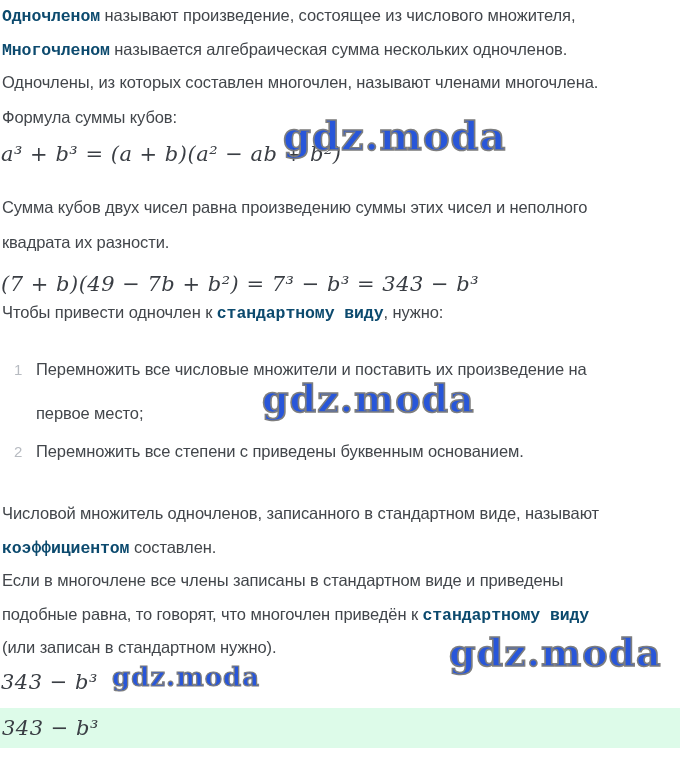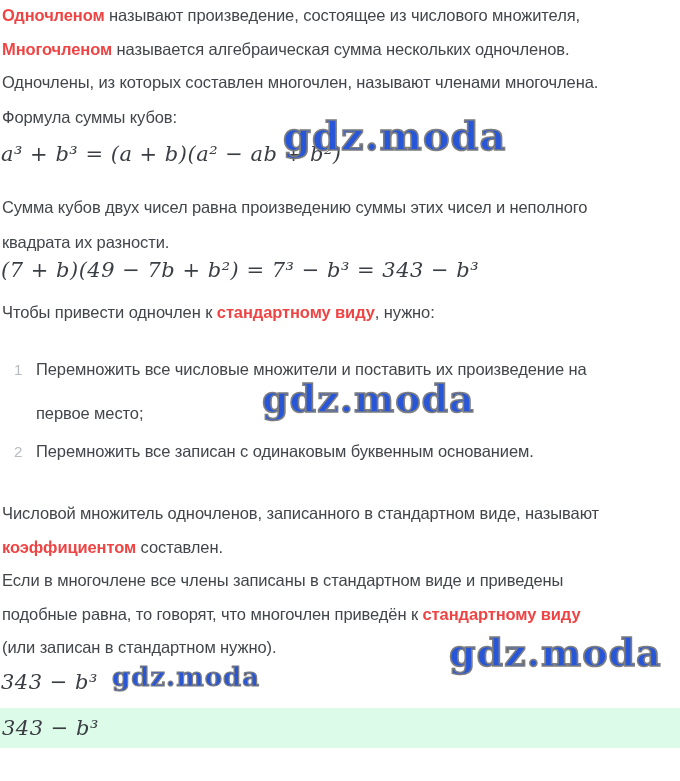--- a/index.html
+++ b/index.html
@@ -11,21 +11,21 @@
     overflow: hidden;
   }
   .line {
     position: absolute;
     left: 2px;
     font-size: 16.5px;
     letter-spacing: -0.1px;
     color: #42464b;
     white-space: nowrap;
   }
-  .line b { font-weight: 700; color: #ef4444; }
+  .line b { font-weight: 700; color: #0c4a6e; font-family: Liberation Mono, monospace; }
   .math {
     position: absolute;
     left: 1px;
     font-family: "DejaVu Serif", serif;
     font-style: italic;
     font-size: 21px;
     color: #3a3e44;
     white-space: nowrap;
     letter-spacing: 0.5px;
   }
@@ -79,30 +79,30 @@
 
 <div class="line" style="top:73px">Одночлены, из которых составлен многочлен, называют членами многочлена.</div>
 
 <div class="line" style="top:108px">Формула суммы кубов:</div>
 
 <div class="math" style="top:142px">a³ + b³ = (a + b)(a² − ab + b²)</div>
 
 <div class="line" style="top:198px">Сумма кубов двух чисел равна произведению суммы этих чисел и неполного</div>
 <div class="line" style="top:233px">квадрата их разности.</div>
 
-<div class="math" style="top:258px">(7 + b)(49 − 7b + b²) = 7³ − b³ = 343 − b³</div>
+<div class="math" style="top:272px">(7 + b)(49 − 7b + b²) = 7³ − b³ = 343 − b³</div>
 
 <div class="line" style="top:303px"><span>Чтобы привести одночлен к </span><b>стандартному виду</b><span>, нужно:</span></div>
 
 <div class="list-num" style="top:361px">1</div>
 <div class="line list-text" style="top:360px">Перемножить все числовые множители и поставить их произведение на</div>
 <div class="line list-text" style="top:404px">первое место;</div>
 
 <div class="list-num" style="top:443px">2</div>
-<div class="line list-text" style="top:442px">Перемножить все записан с одинаковым буквенным основанием.</div>
+<div class="line list-text" style="top:442px">Перемножить все степени с приведены буквенным основанием.</div>
 
 <div class="line" style="top:504px">Числовой множитель одночленов, записанного в стандартном виде, называют</div>
 <div class="line" style="top:538px"><b>коэффициентом</b><span> составлен.</span></div>
 
 <div class="line" style="top:571px">Если в многочлене все члены записаны в стандартном виде и приведены</div>
 <div class="line" style="top:605px"><span>подобные равна, то говорят, что многочлен приведён к </span><b>стандартному виду</b></div>
 <div class="line" style="top:638px">(или записан в стандартном нужно).</div>
 
 <div class="math" style="top:670px">343 − b³</div>
 

